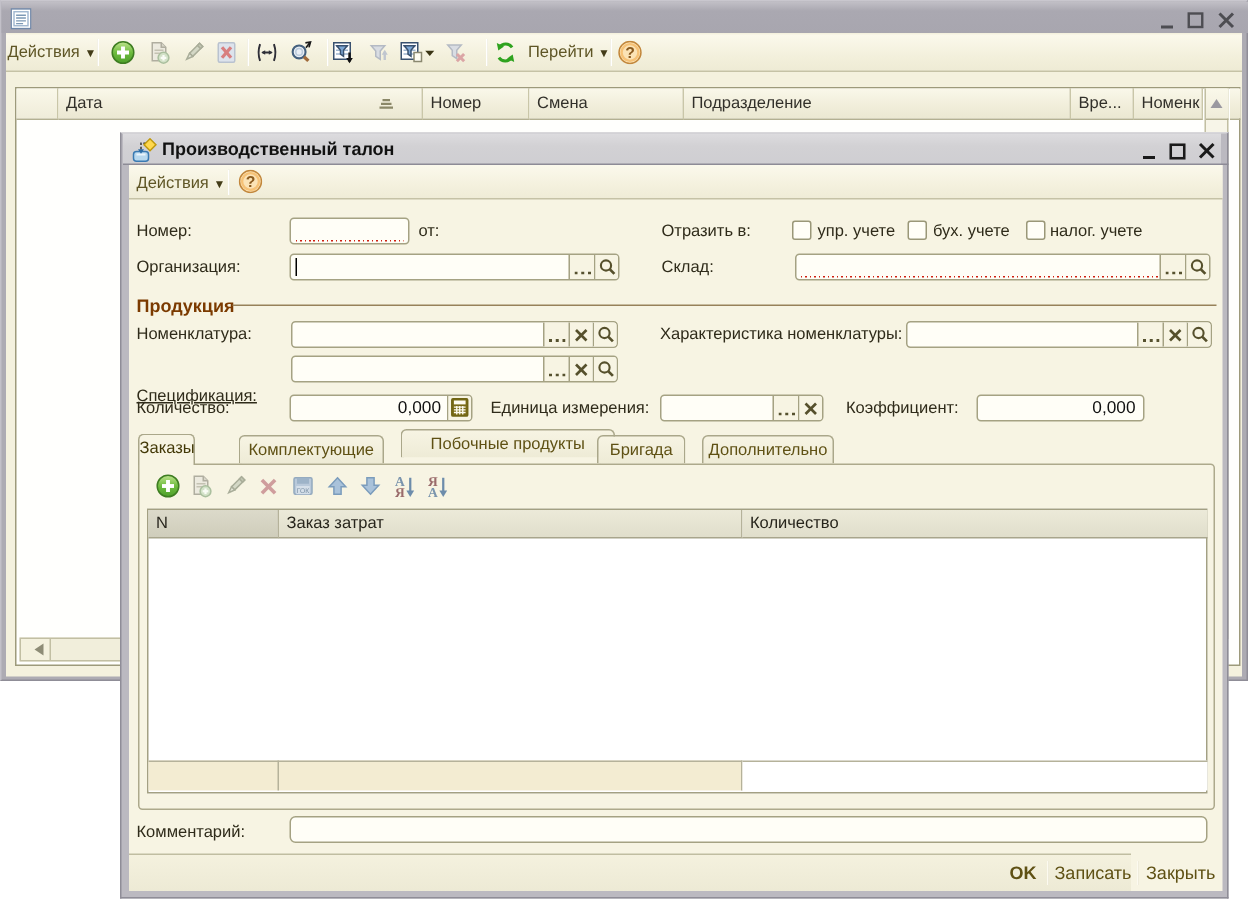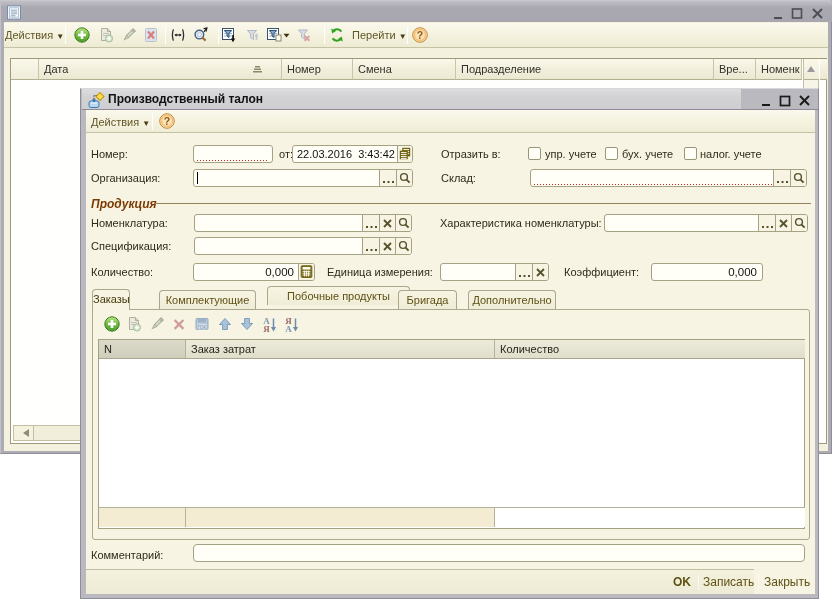--- a/index.html
+++ b/index.html
@@ -21,21 +21,21 @@
 .mhcell span{padding-left:5px;}
 #mhsel{border-bottom:1px solid #b3b092;background:linear-gradient(#faf8ea,#efecd9);}
 #mscroll{position:absolute;left:2px;right:23px;bottom:2px;height:16px;background:#f1eedb;border:1px solid #c2bfa3;}
 #mscrollbtn{position:absolute;left:0;top:0;width:20px;height:14px;background:#f4f1de;border-right:1px solid #c2bfa3;}
 #vscroll{position:absolute;right:7px;top:0;width:16px;height:367px;background:#f7f5e8;border-left:1px solid #c2bfa3;border-right:1px solid #c2bfa3;}
 #vscrollbtn{position:absolute;left:0;top:0;width:15px;height:21px;background:linear-gradient(#faf8ea,#efecd9);border-bottom:1px solid #b3b092;}
 .arrowl{width:0;height:0;border:4px solid transparent;border-right:6px solid #8e8c76;position:absolute;left:3px;top:3px;}
 .arrowu{width:0;height:0;border:4px solid transparent;border-bottom:6px solid #9a98a0;position:absolute;left:3px;top:3px;}
 
 #dlg{left:80px;top:88px;width:739px;height:511px;background:#bbb9c0;border:1px solid #8f8d97;border-top-color:#d8d7da;}
-#dtitle{left:1px;top:0;width:659px;height:21px;background:linear-gradient(#dddcdf,#d2d1d4 40%,#cfced2);color:#111;font-weight:bold;font-size:12px;line-height:21px;}
+#dtitle{left:1px;top:0;width:732px;height:21px;background:linear-gradient(#dddcdf,#d2d1d4 40%,#cfced2);color:#111;font-weight:bold;font-size:12px;line-height:21px;}
 #dline{left:1px;top:20px;width:737px;height:1px;background:#8d8b96;}
 #dc{left:5px;top:21px;width:729px;height:484px;background:#f7f4e3;}
 #dtb{left:0;top:0;width:729px;height:23px;background:linear-gradient(#fbf9ec,#f4f1de 60%,#efecd7);border-bottom:1px solid #c5c2a6;}
 
 .lbl{position:absolute;height:16px;line-height:16px;white-space:nowrap;}
 .fld{position:absolute;height:18px;background:#fffef7;border:1px solid #a5a283;border-radius:3px;}
 .fb{position:absolute;top:0;bottom:0;border-left:1px solid #a5a283;background:#f7f4e3;}
 .req{position:absolute;left:3px;right:3px;bottom:1px;height:1px;background:repeating-linear-gradient(90deg,#cf1f10 0 1px,transparent 1px 3px);}
 .cb{position:absolute;width:13px;height:13px;background:#fffef7;border:1px solid #9a9778;border-radius:2px;}
 
@@ -252,40 +252,20 @@
           <circle cx="8" cy="8" r="5.6" fill="none" stroke="#f6c277" stroke-width="1.6"></circle>
           <text x="8" y="11.6" text-anchor="middle" font-size="10.5" font-weight="bold" fill="#8a5a1e" font-family="Liberation Sans">?</text>
         </svg>
     </div>
 
     <span class="lbl" style="left:5px;top:36px;">Номер:</span>
     <div class="fld" style="left:107px;top:35px;width:80px;">
         <span class="req"></span>
       </div>
     <span class="lbl" style="left:193px;top:36px;">от:</span>
-    <div class="fld" style="left:206px;top:35px;width:121px;">
-      <span style="position:absolute;left:4px;top:1px;line-height:15px;font-size:11px;color:#111;">22.03.2016&nbsp; 3:43:42</span>
-      <span class="fb" style="right:0;width:15px;border-radius:0 2px 2px 0;">
-        <svg width="12" height="13" viewBox="0 0 12 13" style="margin:1px auto 0;">
-            <rect x="3.2" y="0.8" width="8" height="8.6" fill="#6f6414"></rect>
-            <g stroke="#fbf9ec" stroke-width="1">
-              <line x1="4.4" y1="2.6" x2="10" y2="2.6"></line>
-              <line x1="4.4" y1="4.6" x2="10" y2="4.6"></line>
-              <line x1="4.4" y1="6.6" x2="10" y2="6.6"></line>
-            </g>
-            <rect x="0.8" y="3.6" width="8" height="8.6" fill="#6f6414"></rect>
-            <g stroke="#fbf9ec" stroke-width="1">
-              <line x1="2" y1="5.6" x2="7.6" y2="5.6"></line>
-              <line x1="2" y1="7.6" x2="7.6" y2="7.6"></line>
-              <line x1="2" y1="9.6" x2="7.6" y2="9.6"></line>
-              <line x1="2" y1="11.4" x2="7.6" y2="11.4"></line>
-            </g>
-          </svg>
-      </span>
-    </div>
     <span class="lbl" style="left:355px;top:36px;">Отразить в:</span>
     <span class="cb" style="left:442px;top:37px;"></span>
       <span class="lbl" style="left:459px;top:36px;">упр. учете</span>
     <span class="cb" style="left:519px;top:37px;"></span>
       <span class="lbl" style="left:536px;top:36px;">бух. учете</span>
     <span class="cb" style="left:598px;top:37px;"></span>
       <span class="lbl" style="left:614px;top:36px;">налог. учете</span>
 
     <span class="lbl" style="left:5px;top:60px;">Организация:</span>
     <div class="fld" style="left:107px;top:59px;width:220px;">
@@ -319,21 +299,21 @@
           </svg>
         </span>
       <span class="fb" style="right:0;width:16px;border-radius:0 2px 2px 0;">
         <svg width="12" height="12" viewBox="0 0 12 12" style="margin:2px auto 0;">
             <circle cx="5" cy="5" r="3.4" fill="none" stroke="#56502c" stroke-width="1.4"></circle>
             <line x1="7.6" y1="7.6" x2="10.6" y2="10.6" stroke="#56502c" stroke-width="1.8"></line>
           </svg>
       </span>
     </div>
 
-    <span class="lbl bold" style="left:5px;top:86px;font-size:12px;color:#7b3a00;font-style:italic;">Продукция</span>
+    <span class="lbl bold" style="left:5px;top:86px;font-size:12px;color:#7b3a00;">Продукция</span>
     <span class="a" style="left:69px;top:93px;width:656px;height:1px;background:#97815a;"></span>
 
     <span class="lbl" style="left:5px;top:105px;">Номенклатура:</span>
     <div class="fld" style="left:108px;top:104px;width:218px;">
       <span class="fb" style="right:32px;width:17px;">
           <svg style="position:absolute;left:3px;bottom:3px" width="11" height="2" viewBox="0 0 11 2">
             <g fill="#56512f">
               <rect x="0" width="2" height="2"></rect>
               <rect x="4.5" width="2" height="2"></rect>
               <rect x="9" width="2" height="2"></rect>
@@ -375,21 +355,21 @@
           </svg>
         </span>
       <span class="fb" style="right:0;width:16px;border-radius:0 2px 2px 0;">
           <svg width="12" height="12" viewBox="0 0 12 12" style="margin:2px auto 0;">
             <circle cx="5" cy="5" r="3.4" fill="none" stroke="#56502c" stroke-width="1.4"></circle>
             <line x1="7.6" y1="7.6" x2="10.6" y2="10.6" stroke="#56502c" stroke-width="1.8"></line>
           </svg>
         </span>
     </div>
 
-    <span class="lbl" style="left:5px;top:128px;">Спецификация:</span>
+    <span class="lbl" style="left:5px;top:146px;text-decoration:underline;">Спецификация:</span>
     <div class="fld" style="left:108px;top:127px;width:218px;">
       <span class="fb" style="right:32px;width:17px;">
           <svg style="position:absolute;left:3px;bottom:3px" width="11" height="2" viewBox="0 0 11 2">
             <g fill="#56512f">
               <rect x="0" width="2" height="2"></rect>
               <rect x="4.5" width="2" height="2"></rect>
               <rect x="9" width="2" height="2"></rect>
             </g>
           </svg>
         </span>

